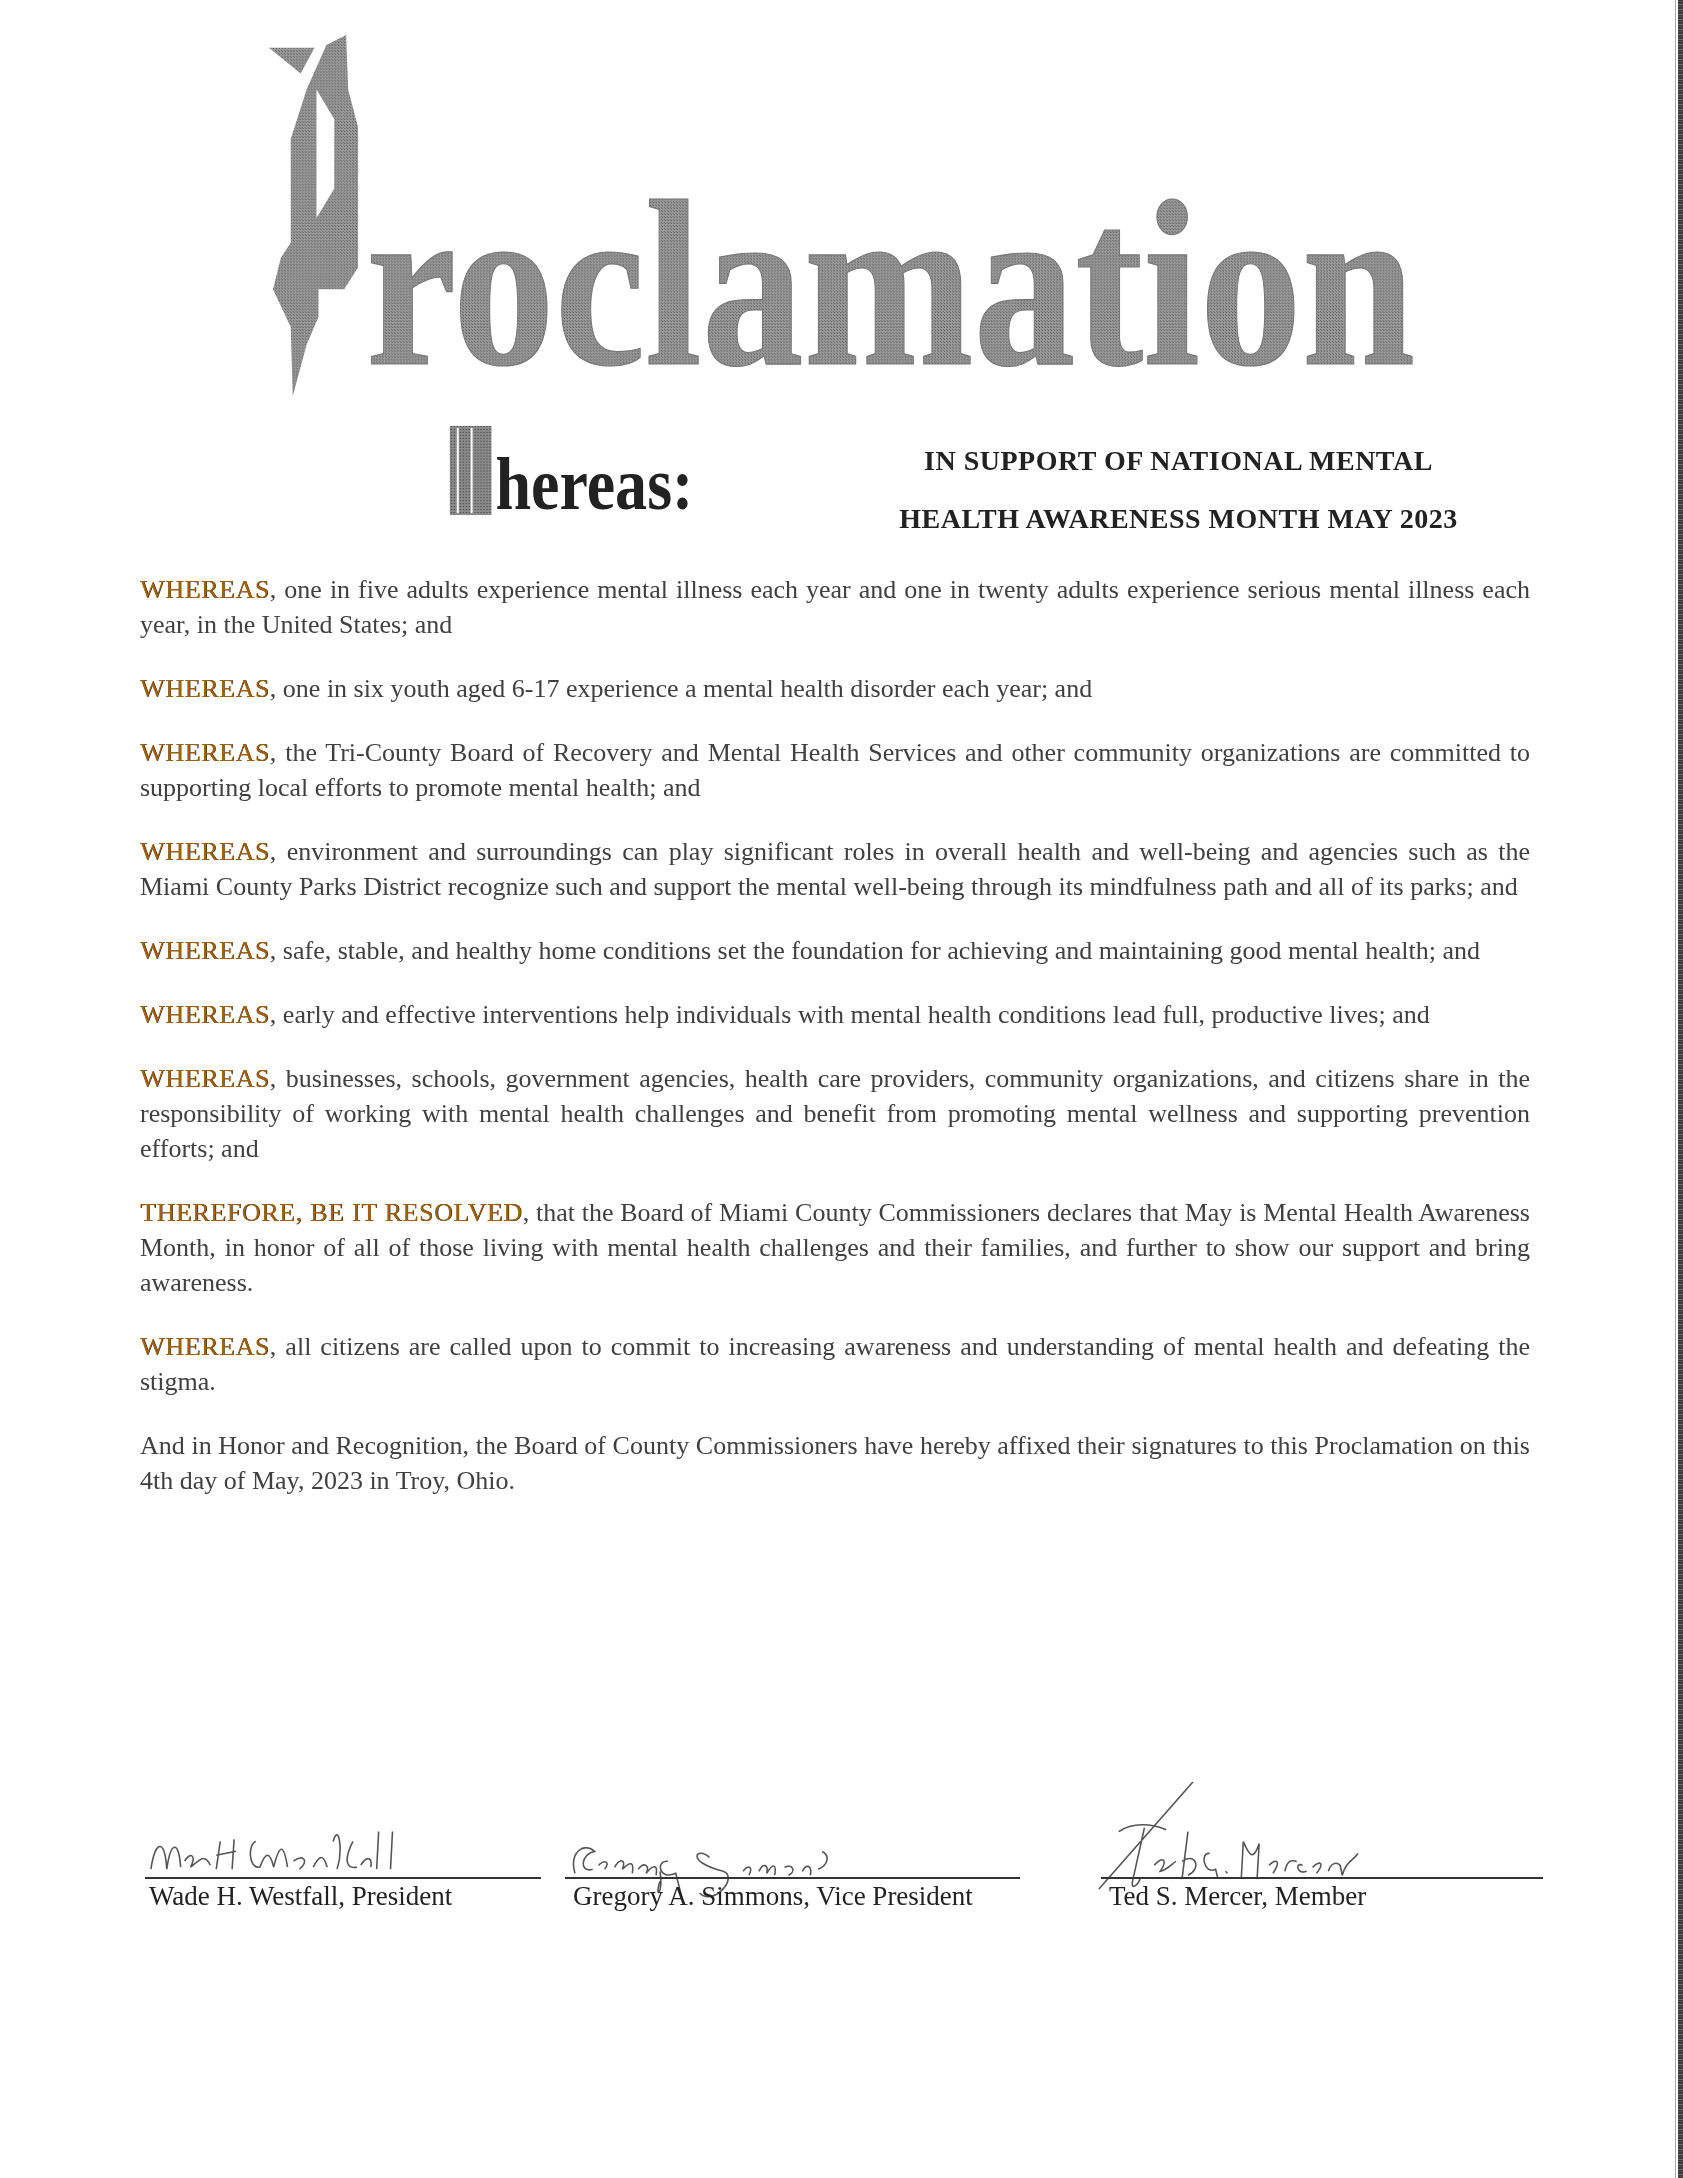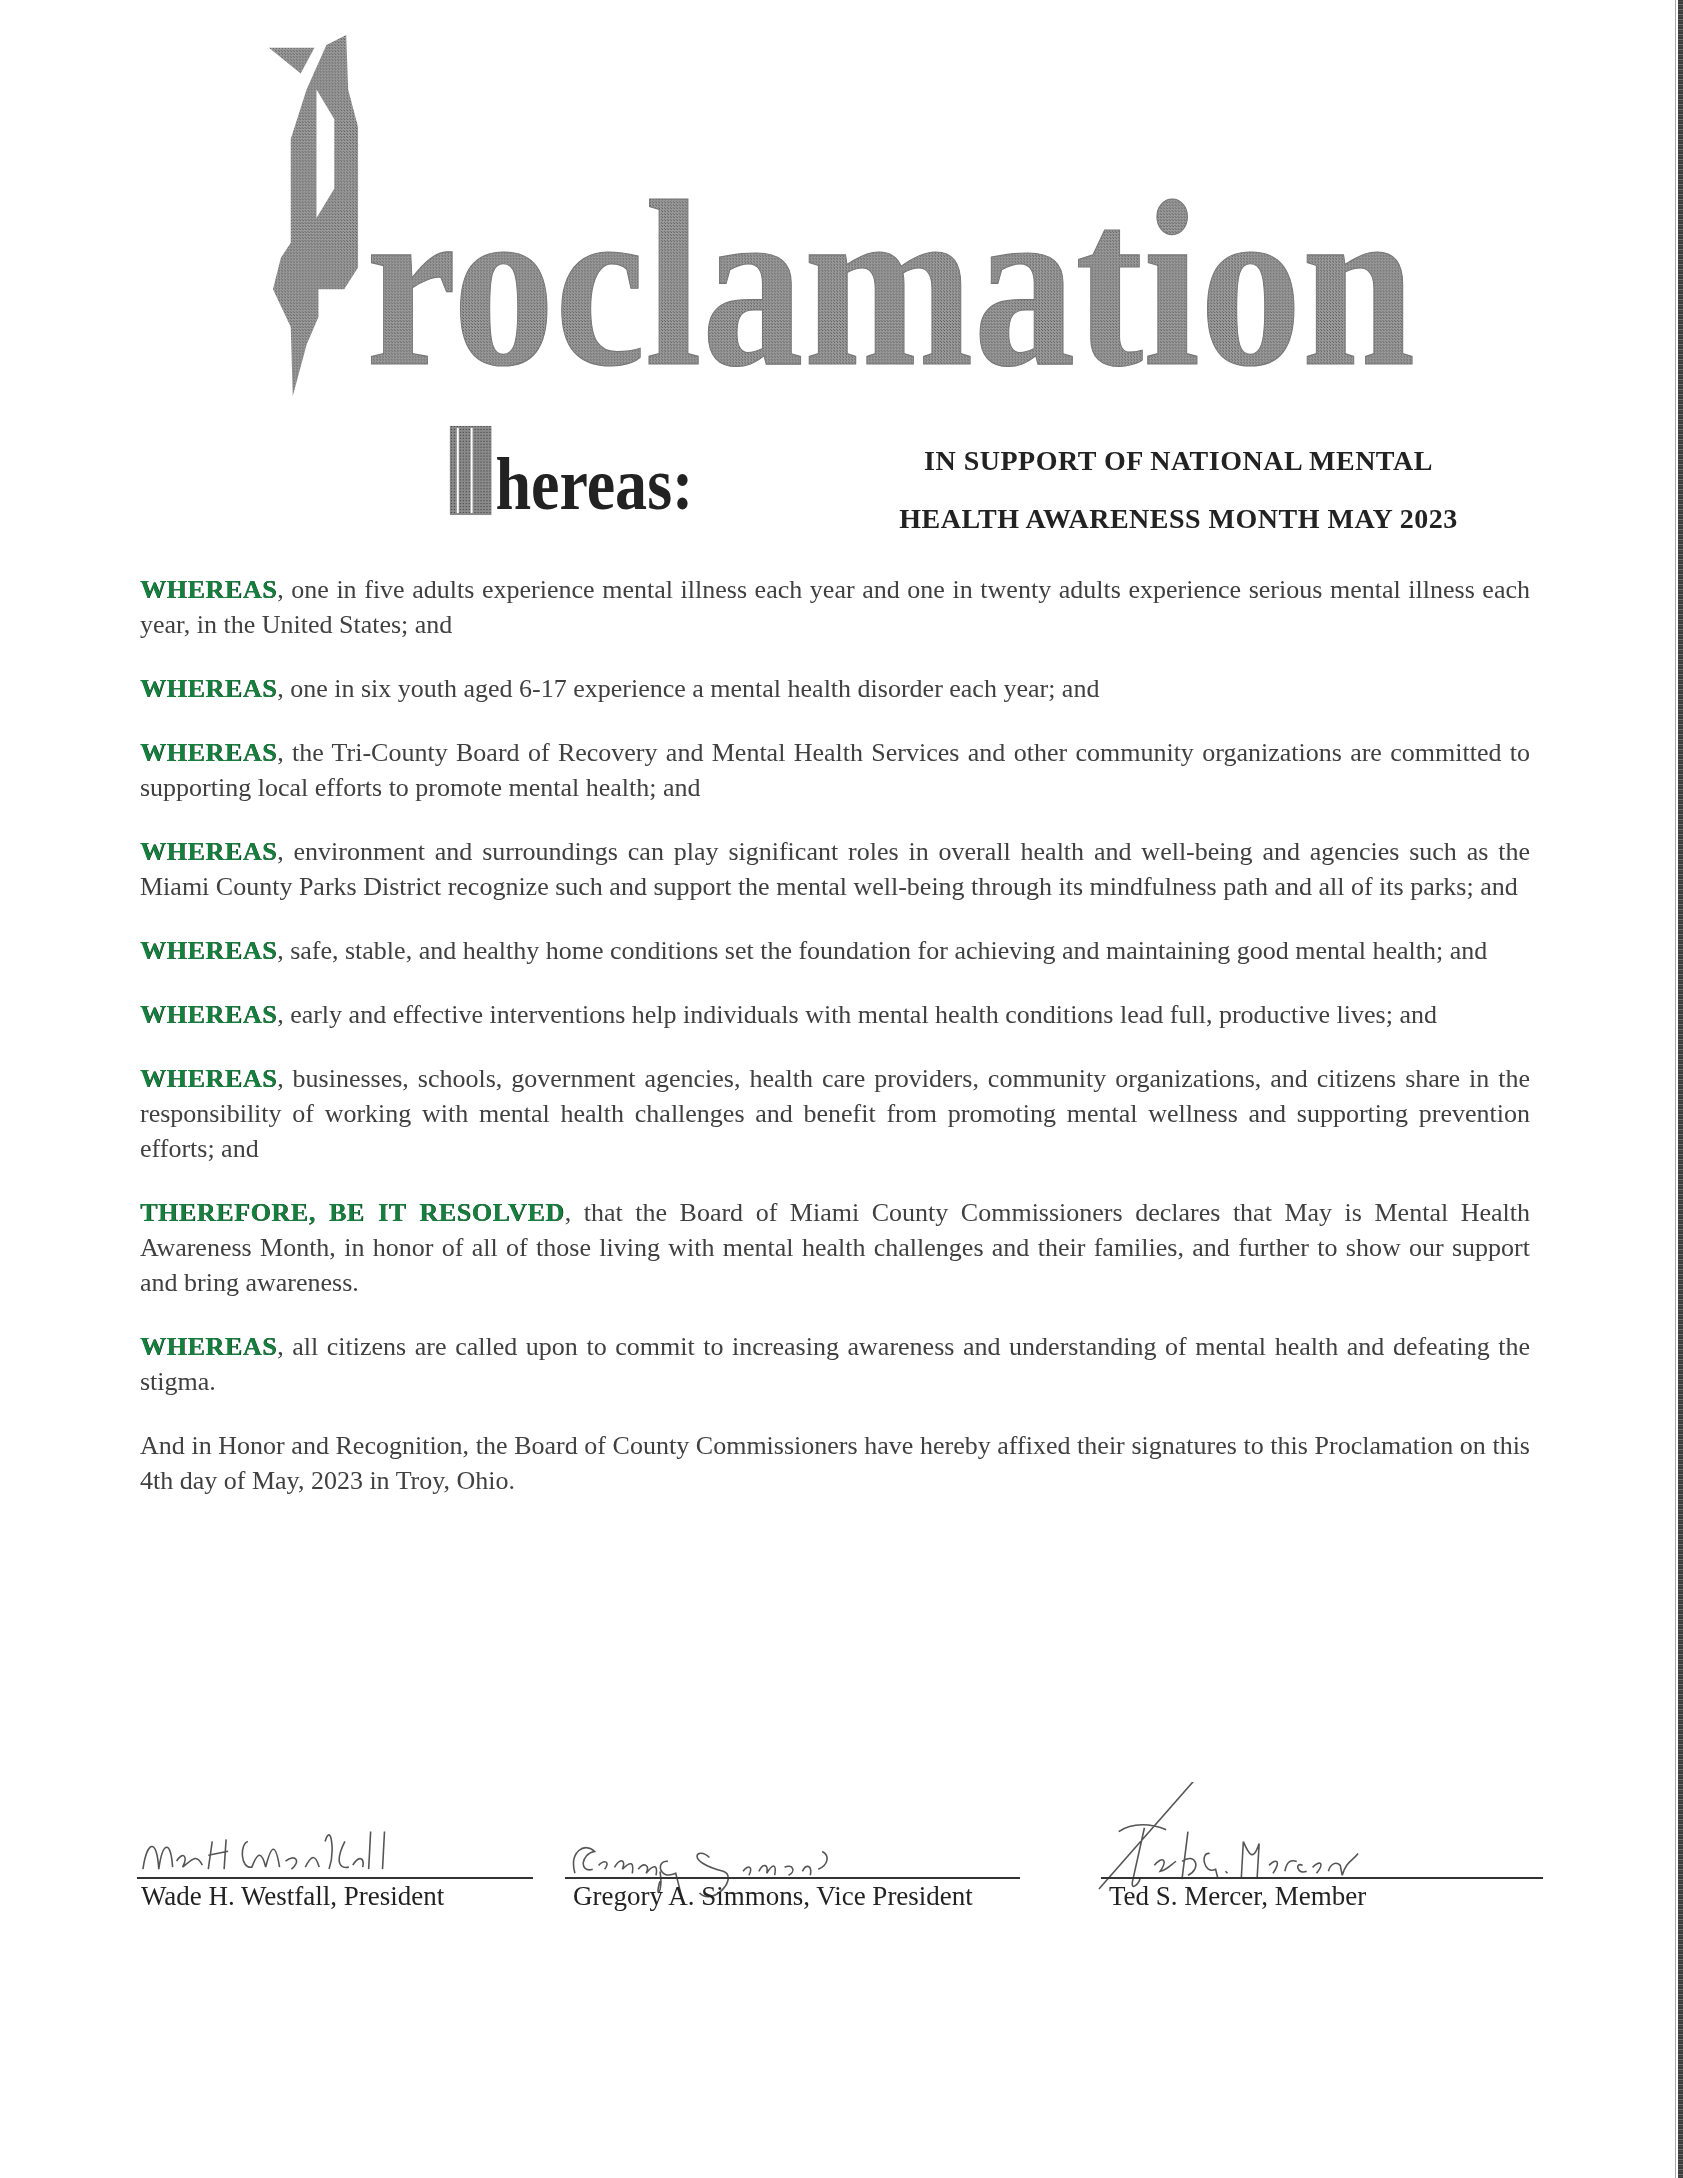--- a/index.html
+++ b/index.html
@@ -9,21 +9,21 @@
 
     .title-wrap { position: absolute; left: 267px; top: 30px; width: 1158px; height: 396px; }
     .title-svg { width: 100%; height: 100%; }
 
     .whereas-logo { position: absolute; left: 436px; top: 414px; width: 297px; height: 109px; }
     .subtitle { position: absolute; left: 822px; top: 432px; width: 713px; text-align: center; font-weight: bold; font-size: 28px; letter-spacing: 0.5px; line-height: 58px; color: #222; }
     .subtitle div { white-space: nowrap; }
 
     .body { position: absolute; left: 140px; top: 572px; width: 1390px; font-size: 26px; line-height: 35px; text-align: justify; }
     .para { margin: 0 0 29px 0; }
-    .para .lead { font-weight: bold; letter-spacing: 0.6px; color: #15803d; text-shadow: 0.4px 0 0 #111; }
+    .para .lead { font-weight: normal; letter-spacing: 0.6px; color: #a16207; text-shadow: 0.4px 0 0 #111; }
     .para .rest { color: #404040; }
 
     .sigs { position: absolute; top: 1782px; left: 137px; width: 1406px; height: 139px; }
     .sig { position: absolute; top: 0; height: 139px; }
     .sig svg { position: absolute; left: 0; top: 0; }
     .sig-line { position: absolute; top: 95px; height: 2px; background: #333; }
     .sig-name { position: absolute; top: 99px; font-size: 27px; white-space: nowrap; color: #222; }
   </style>
 </head>
 <body>
@@ -76,21 +76,21 @@
   <p class="para"><span class="lead">WHEREAS</span><span class="rest">, environment and surroundings can play significant roles in overall health and well-being and agencies such as the Miami County Parks District recognize such and support the mental well-being through its mindfulness path and all of its parks; and</span></p>
   <p class="para"><span class="lead">WHEREAS</span><span class="rest">, safe, stable, and healthy home conditions set the foundation for achieving and maintaining good mental health; and</span></p>
   <p class="para"><span class="lead">WHEREAS</span><span class="rest">, early and effective interventions help individuals with mental health conditions lead full, productive lives; and</span></p>
   <p class="para"><span class="lead">WHEREAS</span><span class="rest">, businesses, schools, government agencies, health care providers, community organizations, and citizens share in the responsibility of working with mental health challenges and benefit from promoting mental wellness and supporting prevention efforts; and</span></p>
   <p class="para"><span class="lead">THEREFORE, BE IT RESOLVED</span><span class="rest">, that the Board of Miami County Commissioners declares that May is Mental Health Awareness Month, in honor of all of those living with mental health challenges and their families, and further to show our support and bring awareness.</span></p>
   <p class="para"><span class="lead">WHEREAS</span><span class="rest">, all citizens are called upon to commit to increasing awareness and understanding of mental health and defeating the stigma.</span></p>
   <p class="para"><span class="lead"></span><span class="rest">And in Honor and Recognition, the Board of County Commissioners have hereby affixed their signatures to this Proclamation on this 4th day of May, 2023 in Troy, Ohio.</span></p>
 </div>
 
 <div class="sigs">
-  <div class="sig" style="left:0; width:396px;">
+  <div class="sig" style="left:8px; width:396px;">
     <svg width="396" height="99" viewBox="0 0 400 100">
       <path d="M6,88 C10,60 20,55 22,88 C26,60 34,58 36,86 M40,80 C46,70 52,74 46,86 C56,78 60,72 66,84 M76,60 L72,88 M72,74 L92,70 M90,58 L88,88 M112,60 C104,62 104,88 116,86 C122,70 126,70 130,86 C136,62 140,62 144,86 M150,80 C160,72 166,80 156,88 M170,86 C176,74 180,72 184,86 M190,60 C196,40 200,70 194,88 M210,60 C200,80 204,88 214,86 M218,84 C224,74 230,76 228,86 M236,50 L234,88 M250,50 L248,88" fill="none" stroke="#555" stroke-width="1.6"></path>
     </svg>
     <div class="sig-line" style="left:0; width:396px;"></div>
     <div class="sig-name" style="left:4px;">Wade H. Westfall, President</div>
   </div>
   <div class="sig" style="left:428px; width:455px;">
     <svg width="455" height="139" viewBox="0 0 460 140">
       <path d="M10,92 C4,70 20,60 30,70 C16,72 14,92 28,88 M34,84 C40,78 46,80 40,88 M50,86 C56,76 62,78 58,88 C66,80 70,80 68,92 M74,88 C80,80 86,84 82,92 C90,82 94,84 92,94 M96,90 C100,112 90,120 96,100 M104,80 C92,78 94,100 112,92 L118,116 M146,76 C134,64 120,80 160,90 C176,96 150,126 136,112 M180,90 C186,82 190,86 186,94 M196,90 C200,82 206,82 204,92 C210,82 214,82 212,94 M222,86 C230,82 234,90 226,94 M240,90 C244,82 250,84 248,94 M260,70 C268,74 266,84 256,88" fill="none" stroke="#555" stroke-width="1.6"></path>
     </svg>

